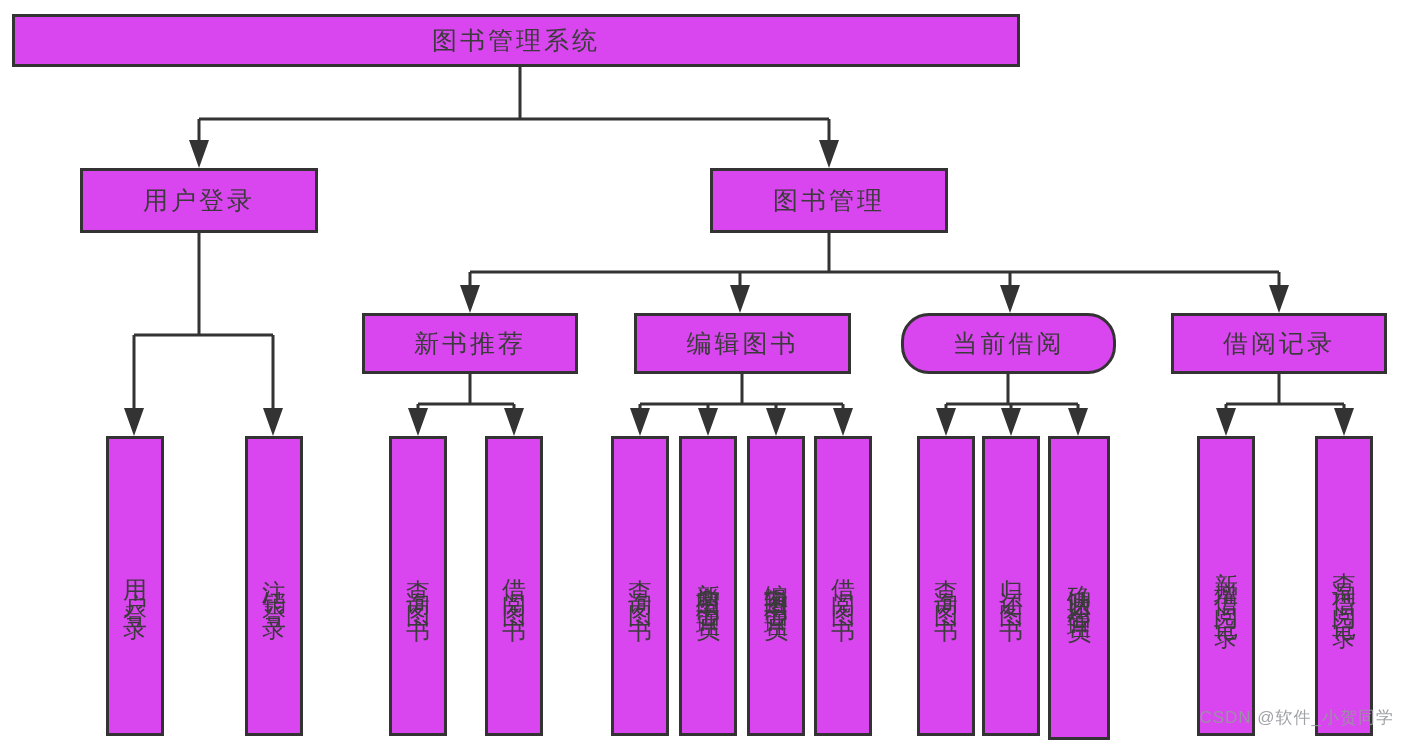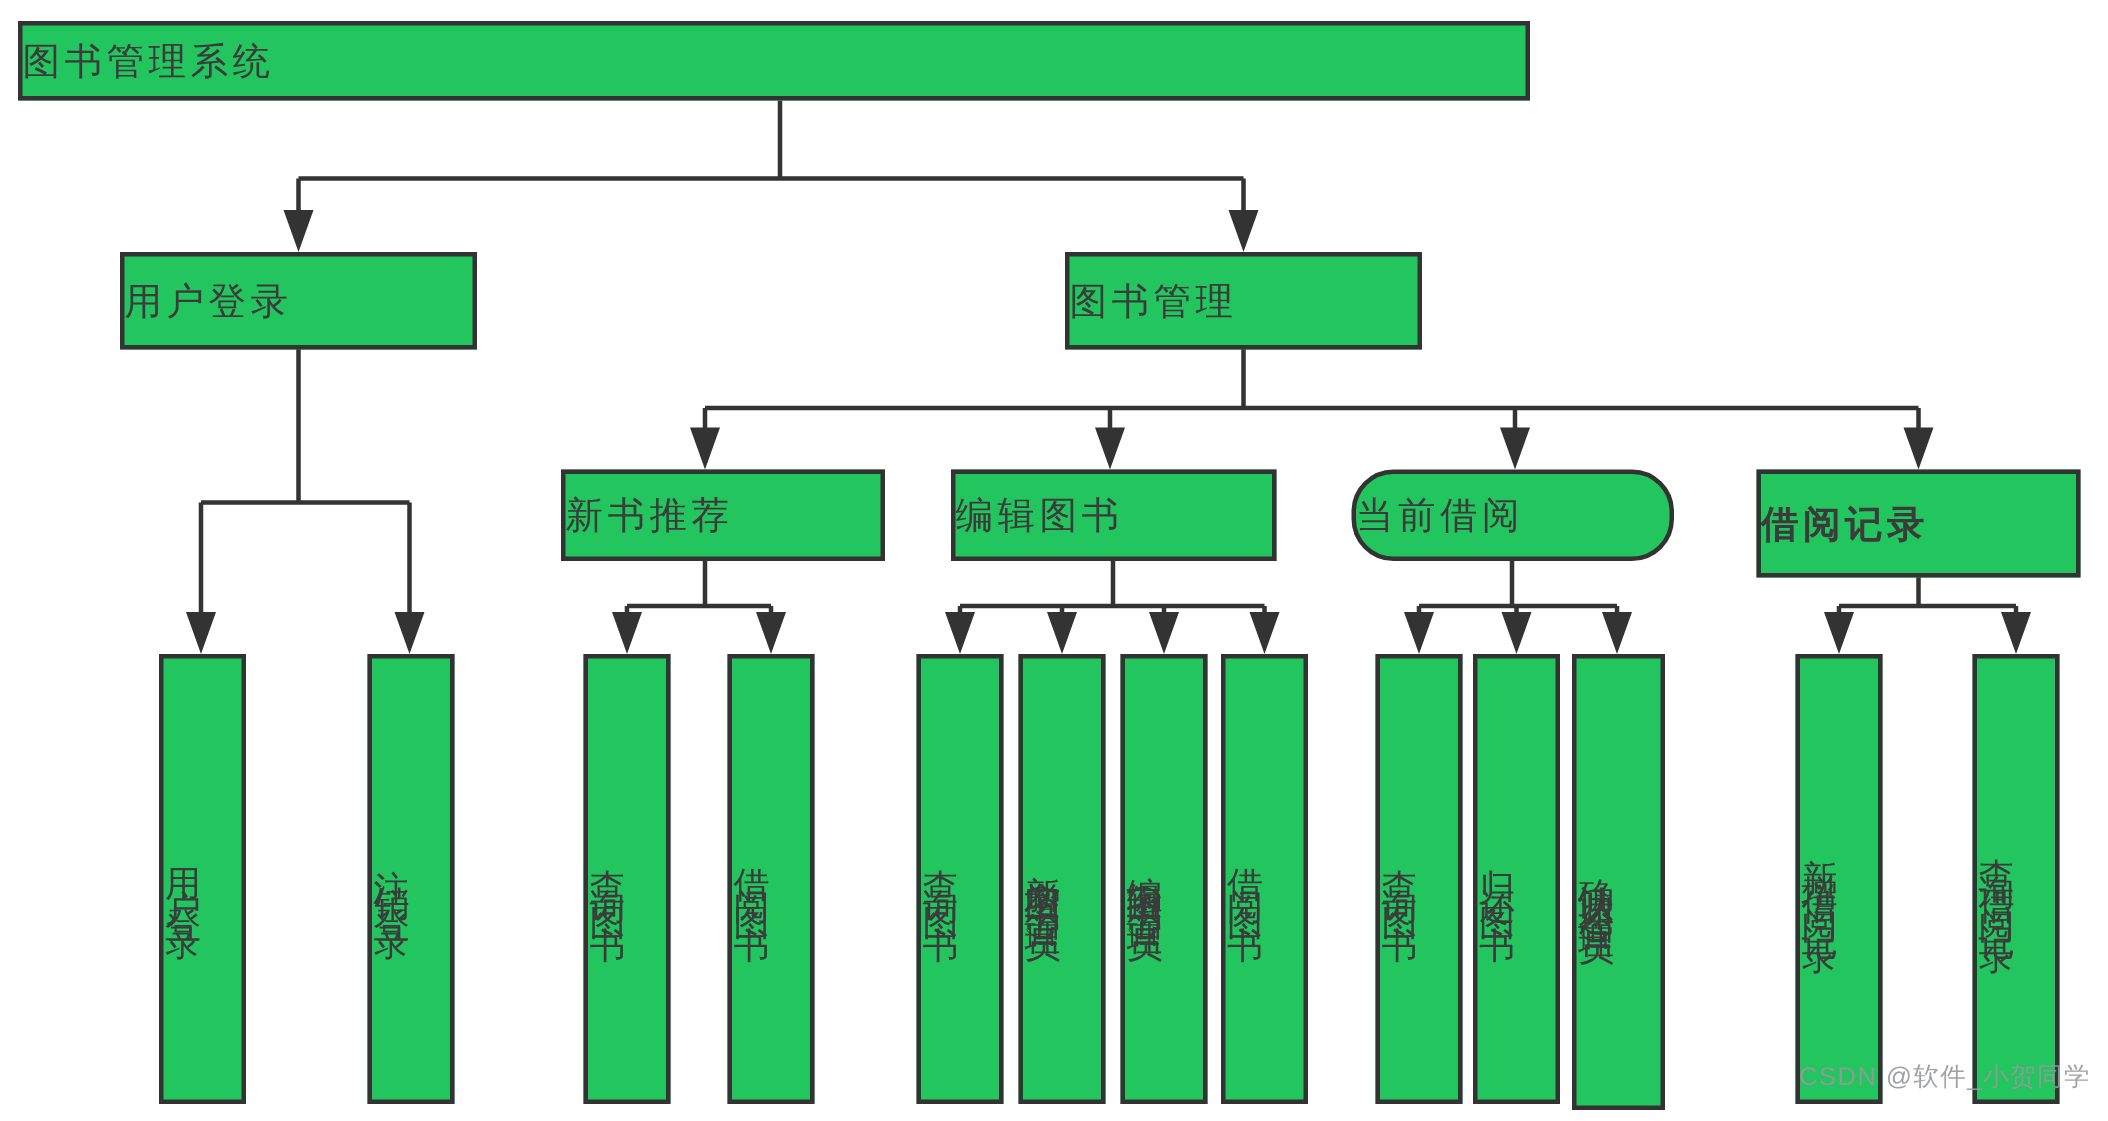--- a/index.html
+++ b/index.html
@@ -16,23 +16,24 @@
     position: absolute;
     left: 0; top: 0;
     width: 1405px; height: 747px;
   }
   .cline { fill: none; stroke: #333333; stroke-width: 3; }
   .chead { fill: #333333; stroke: none; }
   .box {
     position: absolute;
     box-sizing: border-box;
     border: 3px solid #333333;
-    background: #22c55e;
+    background: #d946ef;
     display: flex;
     align-items: center;
+    justify-content: center;
     color: #3b3b3b;
   }
   .hlabel {
     font-size: 25px;
     letter-spacing: 3px;
     white-space: nowrap;
     color: #3b3b3b;
   }
   .vlabel {
     writing-mode: vertical-rl;
@@ -96,30 +97,30 @@
     <span class="hlabel">图书管理系统</span>
   </div>
 
   <div class="box" style="left:80px; top:168px; width:238px; height:65px;">
     <span class="hlabel">用户登录</span>
   </div>
   <div class="box" style="left:710px; top:168px; width:238px; height:65px;">
     <span class="hlabel">图书管理</span>
   </div>
 
-  <div class="box" style="left:362px; top:313px; width:216px; height:61px;margin-left:12px;">
+  <div class="box" style="left:362px; top:313px; width:216px; height:61px;">
     <span class="hlabel">新书推荐</span>
   </div>
   <div class="box" style="left:634px; top:313px; width:217px; height:61px;">
     <span class="hlabel">编辑图书</span>
   </div>
   <div class="box" style="left:901px; top:313px; width:215px; height:61px;border-radius:28px;">
     <span class="hlabel">当前借阅</span>
   </div>
-  <div class="box" style="left:1171px; top:313px; width:216px; height:72px;font-weight:bold;">
+  <div class="box" style="left:1171px; top:313px; width:216px; height:61px;">
     <span class="hlabel">借阅记录</span>
   </div>
 
   <div class="box" style="left:106px; top:436px; width:58px; height:300px;">
     <span class="vlabel ls-wide">用户登录</span>
   </div>
   <div class="box" style="left:245px; top:436px; width:58px; height:300px;">
     <span class="vlabel ls-wide">注销登录</span>
   </div>
 

